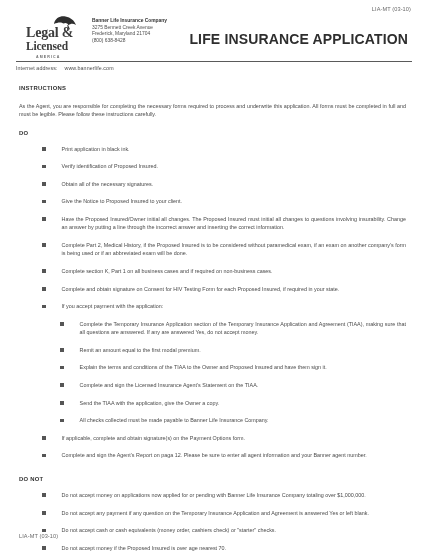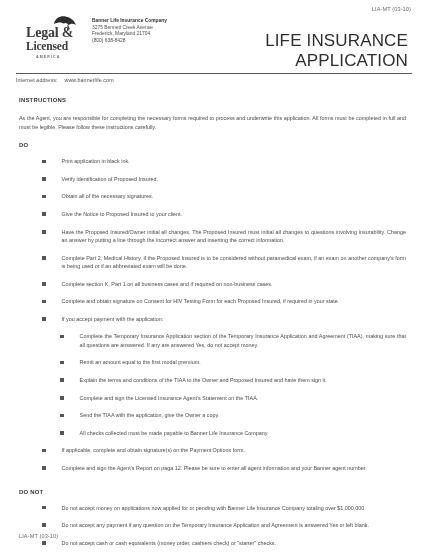--- a/index.html
+++ b/index.html
@@ -91,22 +91,22 @@
     font-weight: bold;
     color: #333333;
   }
   .title-block {
     flex: 1 1 auto;
     text-align: right;
     padding-top: 16px;
     padding-right: 4px;
   }
   .doc-title {
-    font-size: 17px;
-    font-weight: normal;
+    font-size: 14px;
+    font-weight: bold;
     color: #2e2e2e;
     letter-spacing: 0.15px;
   }
   .rule {
     border: 0;
     border-top: 1px solid #5a5a5a;
     margin: 2px 4px 0 4px;
   }
   .internet-line {
     font-size: 5.3px;

